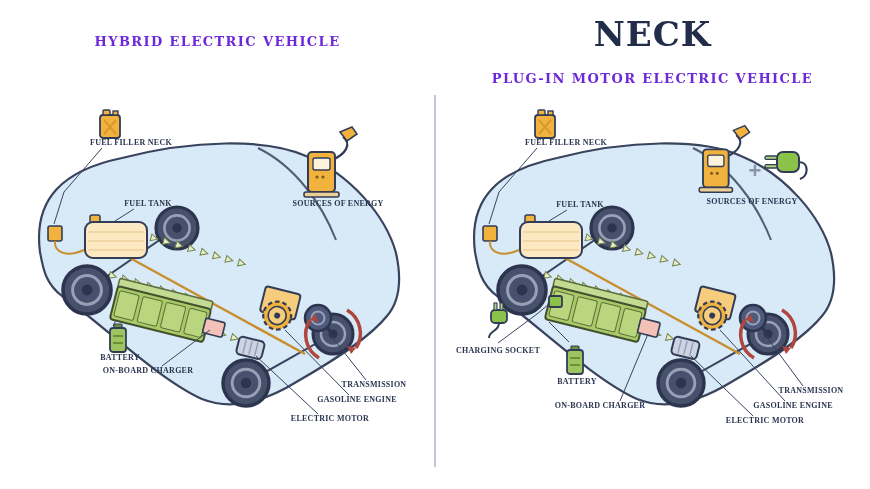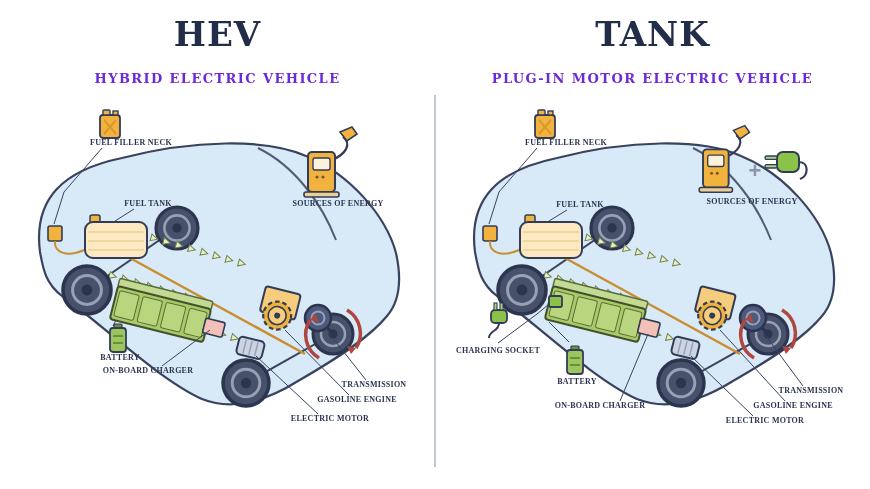--- a/index.html
+++ b/index.html
@@ -59,21 +59,20 @@
       <rect x="0" y="4" width="16" height="24" rx="3" fill="#9cc45f" stroke="#323c57" stroke-width="1.8"></rect>
       <path d="M3,12 h10 M3,19 h10" stroke="#6b8f3a" stroke-width="2"></path>
     </g>
   </defs>
 </svg>
 
 <div class="canvas">
 
   <section class="panel left">
     <header class="hdr">
-      <h1 class="title">HEV</h1>
       <div class="subtitle">HYBRID ELECTRIC VEHICLE</div>
     </header>
     <svg class="diagram" width="435" height="384" viewBox="0 0 435 384">
 
       <path d="M 40,162 C 33,108 64,80 122,68 C 192,50 266,48 306,66 C 350,84 386,126 396,163
                C 402,190 399,212 387,226 C 370,247 338,268 298,291 C 266,311 232,321 202,309
                C 156,288 95,228 62,206 C 45,193 43,178 40,162 Z" fill="#d8e9f7" stroke="#39435e" stroke-width="2.2" stroke-linejoin="round"></path>
       <path d="M 258,58 C 295,76 322,114 336,150" fill="none" stroke="#39435e" stroke-width="2" opacity="0.85"></path>
 
       <line x1="87" y1="200" x2="177" y2="138" stroke="#39435e" stroke-width="2"></line>
@@ -179,21 +178,21 @@
       <text class="lbl" x="330" y="331">ELECTRIC MOTOR</text>
       <text class="lbl" x="357" y="312">GASOLINE ENGINE</text>
       <text class="lbl" x="374" y="297">TRANSMISSION</text>
     </svg>
   </section>
 
   <div class="divider"></div>
 
   <section class="panel right">
     <header class="hdr">
-      <h1 class="title">TANK</h1>
+      <h1 class="title">NECK</h1>
       <div class="subtitle">PLUG-IN MOTOR ELECTRIC VEHICLE</div>
     </header>
     <svg class="diagram" width="435" height="384" viewBox="0 0 435 384">
       <path d="M 40,162 C 33,108 64,80 122,68 C 192,50 266,48 306,66 C 350,84 386,126 396,163
                C 402,190 399,212 387,226 C 370,247 338,268 298,291 C 266,311 232,321 202,309
                C 156,288 95,228 62,206 C 45,193 43,178 40,162 Z" fill="#d8e9f7" stroke="#39435e" stroke-width="2.2" stroke-linejoin="round"></path>
       <path d="M 258,58 C 295,76 322,114 336,150" fill="none" stroke="#39435e" stroke-width="2" opacity="0.85"></path>
       <line x1="87" y1="200" x2="177" y2="138" stroke="#39435e" stroke-width="2"></line>
       <line x1="246" y1="293" x2="333" y2="244" stroke="#39435e" stroke-width="2"></line>
       <line x1="130" y1="168" x2="305" y2="264" stroke="#c98f2f" stroke-width="2.5"></line>

